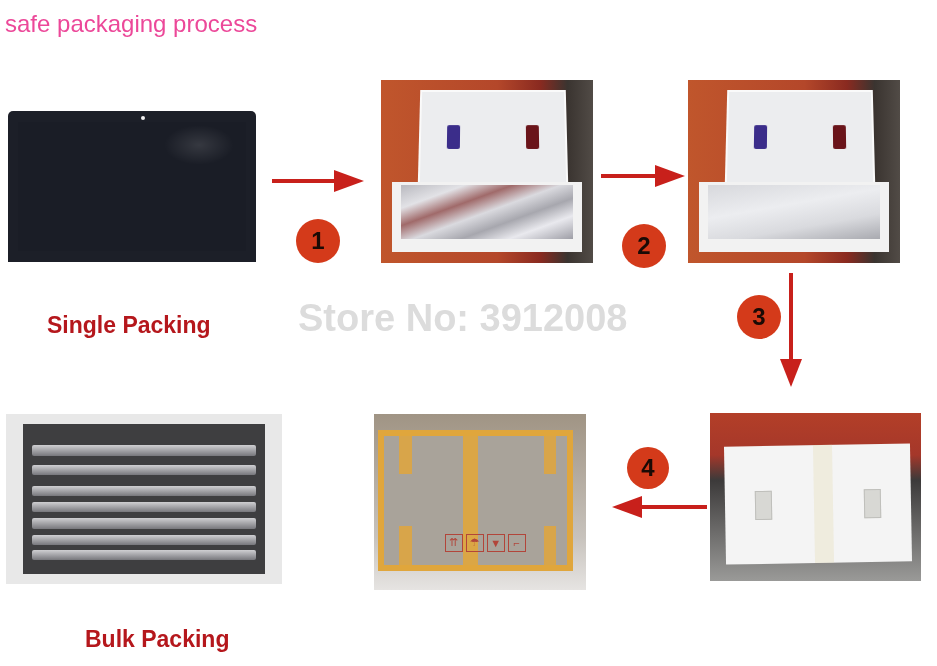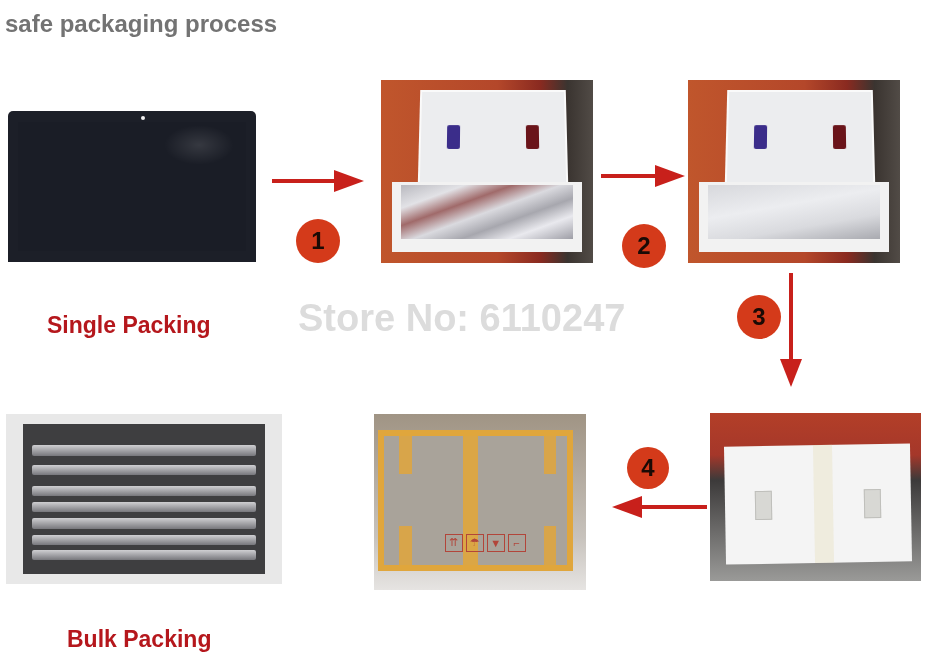--- a/index.html
+++ b/index.html
@@ -1,18 +1,18 @@
 <!DOCTYPE html>
 <html><head>
 <meta charset="utf-8">
 <style>
   html, body { margin:0; padding:0; }
   body { width:937px; height:666px; background:#ffffff; position:relative; overflow:hidden; font-family:"Liberation Sans", sans-serif; }
   .abs { position:absolute; }
-  .title { left:5px; top:10px; font-size:24px; font-weight:bold; color:#737373; letter-spacing:0px; }
+  .title { left:5px; top:10px; font-size:24px; font-weight:normal; color:#ec4899; letter-spacing:0px; }
   .label { font-size:23px; font-weight:bold; color:#b5171c; }
   .watermark { left:298px; top:297px; font-size:38px; font-weight:bold; color:#dcdcdc; }
   .badge { width:44px; height:44px; border-radius:50%; background:#d43a1a; color:#1a0a05; font-weight:bold; font-size:24px; display:flex; align-items:center; justify-content:center; }
 
   
   .monitor { left:8px; top:111px; width:248px; height:151px; background:#1c1f28; border-radius:5px 5px 0 0; }
   .monitor .screen { position:absolute; left:10px; top:11px; right:10px; bottom:11px; background:#1a1d26; }
   .monitor .cam { position:absolute; left:133px; top:5px; width:4px; height:4px; background:#f0f0f0; border-radius:50%; }
   .monitor .glare { position:absolute; right:22px; top:14px; width:70px; height:40px; background:radial-gradient(ellipse at center, rgba(255,255,255,0.12), rgba(255,255,255,0) 70%); }
 
@@ -89,21 +89,21 @@
   <div class="bg-orange"></div>
   <div class="lid">
       <div class="slot l"></div>
       <div class="slot r"></div>
     </div>
   <div class="tray">
       <div class="inner sheet"></div>
     </div>
 </div>
 
-<div class="abs watermark">Store No: 6110247</div>
+<div class="abs watermark">Store No: 3912008</div>
 
 <div class="abs arrow-v arrow-down" style="left:789px; top:273px; height:86px;"></div>
 <div class="abs badge" style="left:737px; top:295px;">3</div>
 
 <div class="abs photo" style="left:710px; top:413px; width:211px; height:168px;">
   <div class="sealed-bg"></div>
   <div class="sealed-lid">
     <div class="tape"></div>
     <div class="win l"></div>
       <div class="win r"></div>
@@ -135,13 +135,13 @@
   <div class="bulk-inner">
     <div class="strip" style="top:14%;"></div>
     <div class="strip" style="top:27%;"></div>
     <div class="strip" style="top:41%;"></div>
     <div class="strip" style="top:52%;"></div>
     <div class="strip" style="top:63%;"></div>
     <div class="strip" style="top:74%;"></div>
     <div class="strip" style="top:84%;"></div>
   </div>
 </div>
-<div class="abs label" style="left:67px; top:626px;">Bulk Packing</div>
+<div class="abs label" style="left:85px; top:626px;">Bulk Packing</div>
 
 </body></html>

